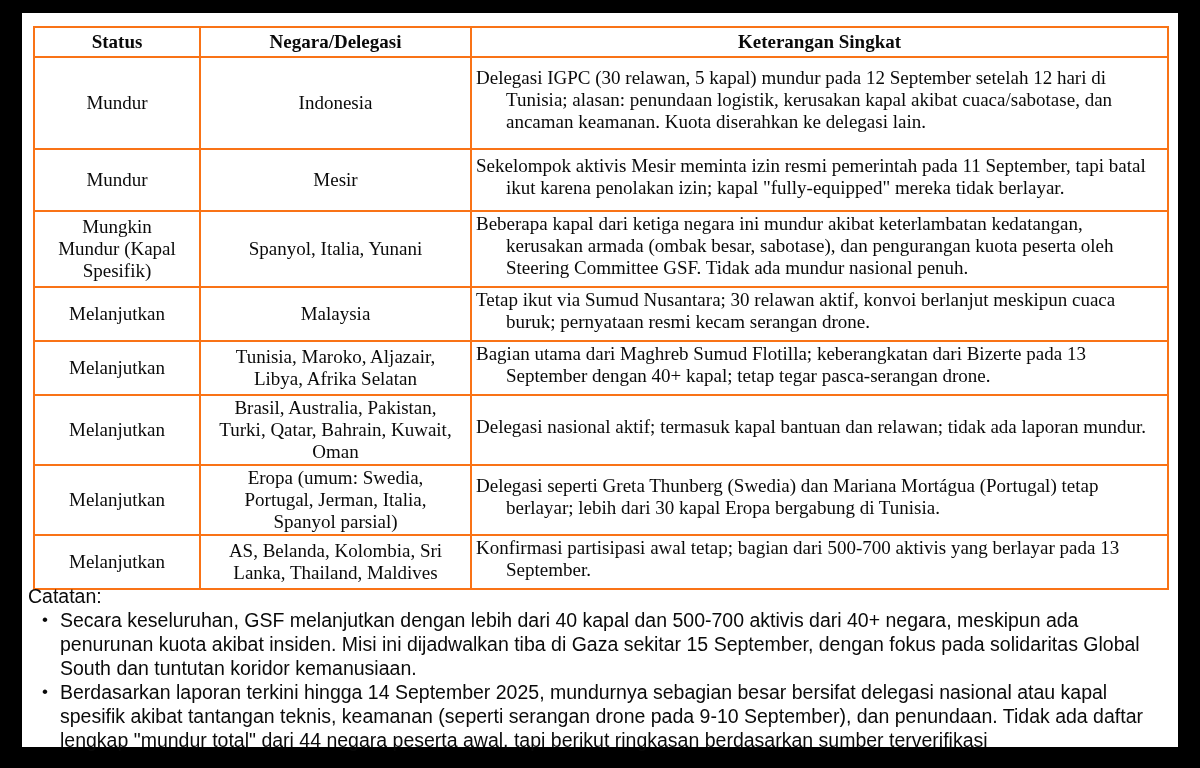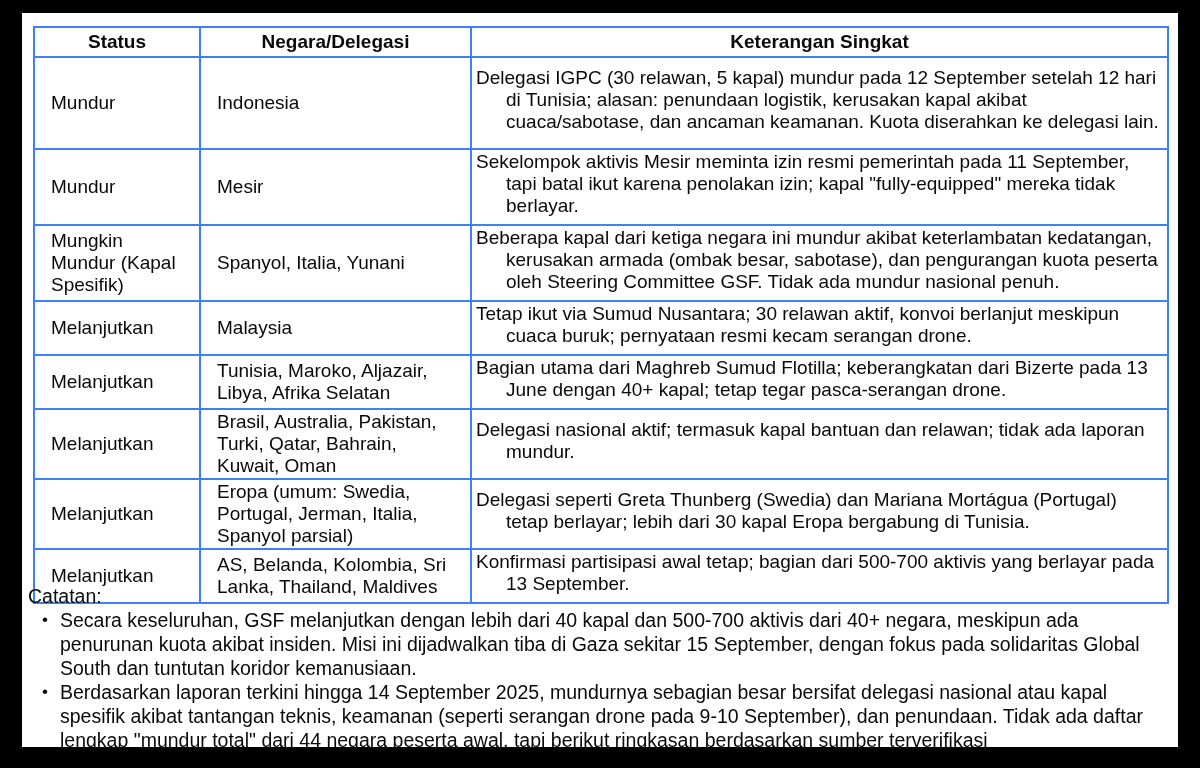--- a/index.html
+++ b/index.html
@@ -31,35 +31,36 @@
     left: 11px;
     top: 13px;
     width: 1134px;
     border-collapse: collapse;
     table-layout: fixed;
   }
   .doc-table col.c1 { width: 166px; }
   .doc-table col.c2 { width: 271px; }
   .doc-table col.c3 { width: 697px; }
   .doc-table th, .doc-table td {
-    border: 2px solid #3b82f6;
+    border: 2px solid #f97316;
     font-size: 19px;
     line-height: 22px;
     color: #0a0a0a;
     vertical-align: middle;
     overflow: hidden;
+    font-family: Liberation Serif, serif;
   }
   .doc-table th {
     font-weight: bold;
     text-align: center;
     height: 26px;
     padding: 1px 2px;
   }
   .doc-table td.status, .doc-table td.negara {
-    text-align: left;
+    text-align: center;
     padding: 1px 16px;
     border-radius: 31px;
   }
   .doc-table td.ket {
     text-align: left;
     padding: 1px 6px 7px 34px;
     text-indent: -30px;
   }
   tr.r1 { height: 92px; }
   tr.r2 { height: 62px; }
@@ -133,21 +134,21 @@
           <td class="ket">Beberapa kapal dari ketiga negara ini mundur akibat keterlambatan kedatangan, kerusakan armada (ombak besar, sabotase), dan pengurangan kuota peserta oleh Steering Committee GSF. Tidak ada mundur nasional penuh.</td>
         </tr>
         <tr class="r4">
           <td class="status">Melanjutkan</td>
           <td class="negara">Malaysia</td>
           <td class="ket">Tetap ikut via Sumud Nusantara; 30 relawan aktif, konvoi berlanjut meskipun cuaca buruk; pernyataan resmi kecam serangan drone.</td>
         </tr>
         <tr class="r5">
           <td class="status">Melanjutkan</td>
           <td class="negara">Tunisia, Maroko, Aljazair, Libya, Afrika Selatan</td>
-          <td class="ket">Bagian utama dari Maghreb Sumud Flotilla; keberangkatan dari Bizerte pada 13 June dengan 40+ kapal; tetap tegar pasca-serangan drone.</td>
+          <td class="ket">Bagian utama dari Maghreb Sumud Flotilla; keberangkatan dari Bizerte pada 13 September dengan 40+ kapal; tetap tegar pasca-serangan drone.</td>
         </tr>
         <tr class="r6">
           <td class="status">Melanjutkan</td>
           <td class="negara">Brasil, Australia, Pakistan, Turki, Qatar, Bahrain, Kuwait, Oman</td>
           <td class="ket">Delegasi nasional aktif; termasuk kapal bantuan dan relawan; tidak ada laporan mundur.</td>
         </tr>
         <tr class="r7">
           <td class="status">Melanjutkan</td>
           <td class="negara">Eropa (umum: Swedia, Portugal, Jerman, Italia, Spanyol parsial)</td>
           <td class="ket">Delegasi seperti Greta Thunberg (Swedia) dan Mariana Mortágua (Portugal) tetap berlayar; lebih dari 30 kapal Eropa bergabung di Tunisia.</td>

